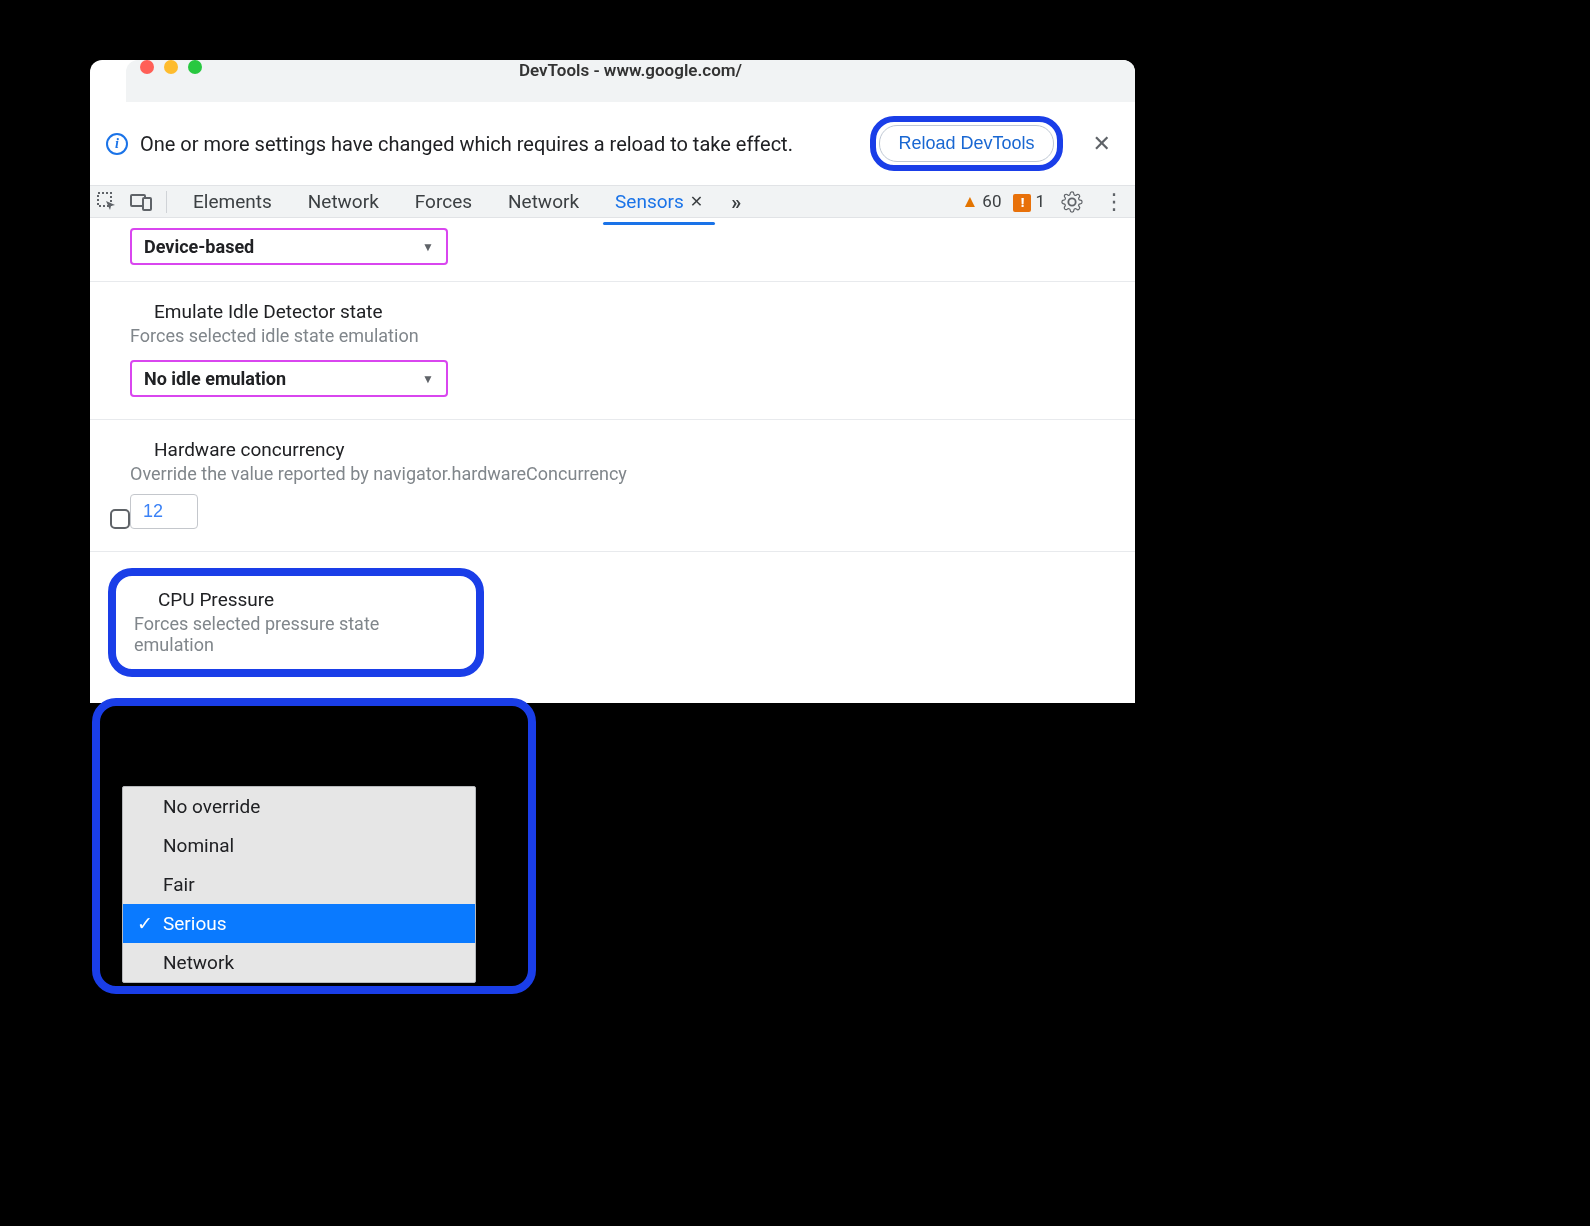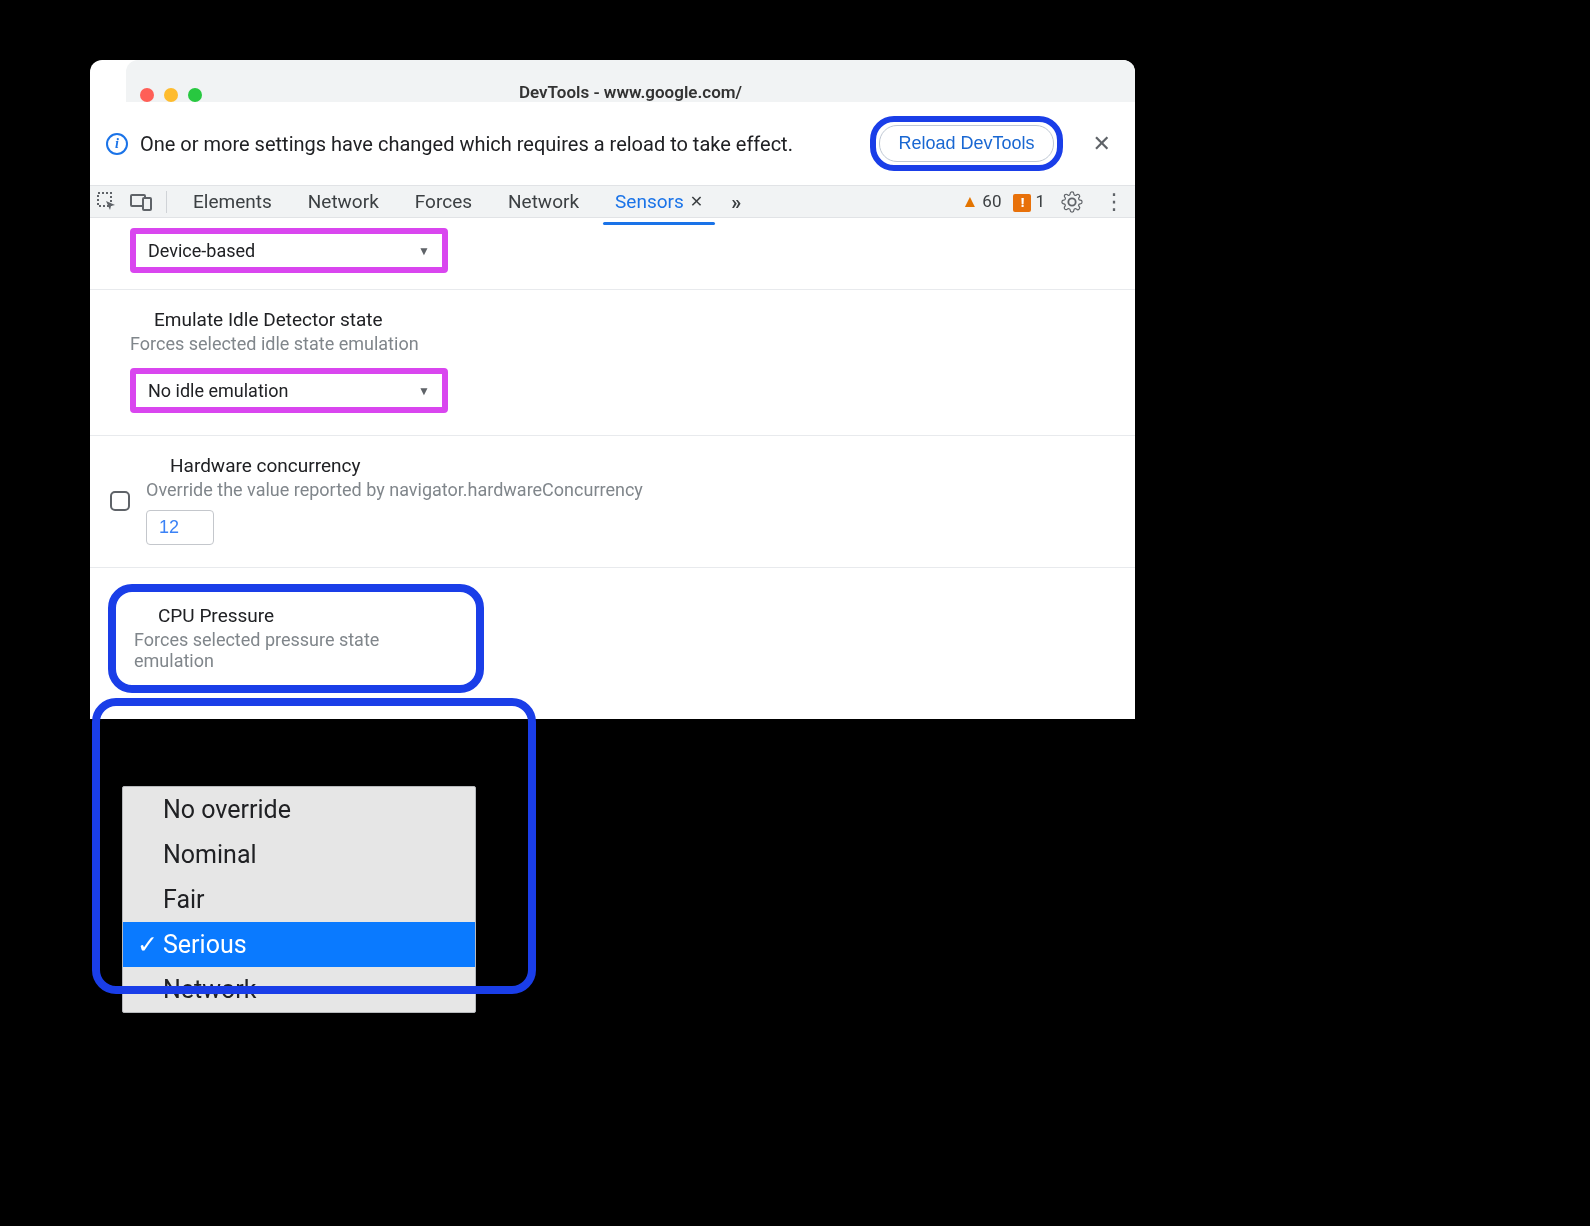--- a/index.html
+++ b/index.html
@@ -18,21 +18,21 @@
     background: #fff;
     border-radius: 12px 12px 0 0;
     box-shadow: 0 10px 40px rgba(0,0,0,0.5);
     overflow: visible;
   }
   .titlebar {
     height: 42px;
     background: #f1f3f4;
     border-radius: 12px 12px 0 0;
     display: flex;
-    align-items: flex-end;
+    align-items: flex-start;
     padding: 0 14px;
     position: relative;
     margin-left: 36px;
   }
   .traffic { display:flex; gap:10px; }
   .dot { width:14px; height:14px; border-radius:50%; }
   .dot.red{background:#ff5f57;}
   .dot.yellow{background:#febc2e;}
   .dot.green{background:#28c840;}
   .title {
@@ -111,26 +111,26 @@
     padding-bottom: 8px;
   }
   .section {
     padding: 18px 40px 22px 40px;
   }
   .section + .section { border-top:1px solid #e8eaed; }
   .sec-title { font-size:19px; color:#202124; margin-bottom:2px;margin-left:24px; }
   .sec-sub { font-size:18px; color:#80868b; margin-bottom:14px; }
   .select {
     display:inline-flex; align-items:center; justify-content:space-between;
-    border:6px solid #d946ef; border-radius:4px;
+    border:2px solid #d946ef; border-radius:4px;
     padding: 6px 12px; width: 318px; font-size:18px; color:#202124;
-    cursor:pointer; background:#fff;
+    cursor:pointer; background:#fff;font-weight:bold;
   }
   .select .caret { color:#5f6368; font-size:12px; }
-  .hc-row { display:flex; gap:16px; align-items:center; }
+  .hc-row { display:flex; align-items:flex-end; }
   .checkbox {
     width:20px; height:20px; border:2px solid #5f6368; border-radius:5px;
     margin-top:3px; cursor:pointer; flex-shrink:0;
   }
   .num-input {
     border:1px solid #c4c7cc; border-radius:4px; padding:6px 12px;
     width:68px; font-size:18px; text-align:left; color:#3b82f6;
     margin-top:10px;
   }
 
@@ -148,21 +148,21 @@
     top: 726px;
     width: 354px;
     background:#e6e6e6;
     border:1px solid #b7b9bc;
     border-radius:2px;
     box-shadow: 0 6px 18px rgba(0,0,0,0.25);
     z-index:10;
   }
   .dd-item {
     padding: 8px 14px 8px 40px;
-    font-size:25px; color:#202124;
+    font-size:19px; color:#202124;
     position:relative; cursor:pointer;
   }
   .dd-item.selected {
     background:#0a7aff; color:#fff;
   }
   .dd-item.selected::before {
     content:"✓"; position:absolute; left:14px; top:8px; color:#fff;
   }
 
   .dd-highlight {

